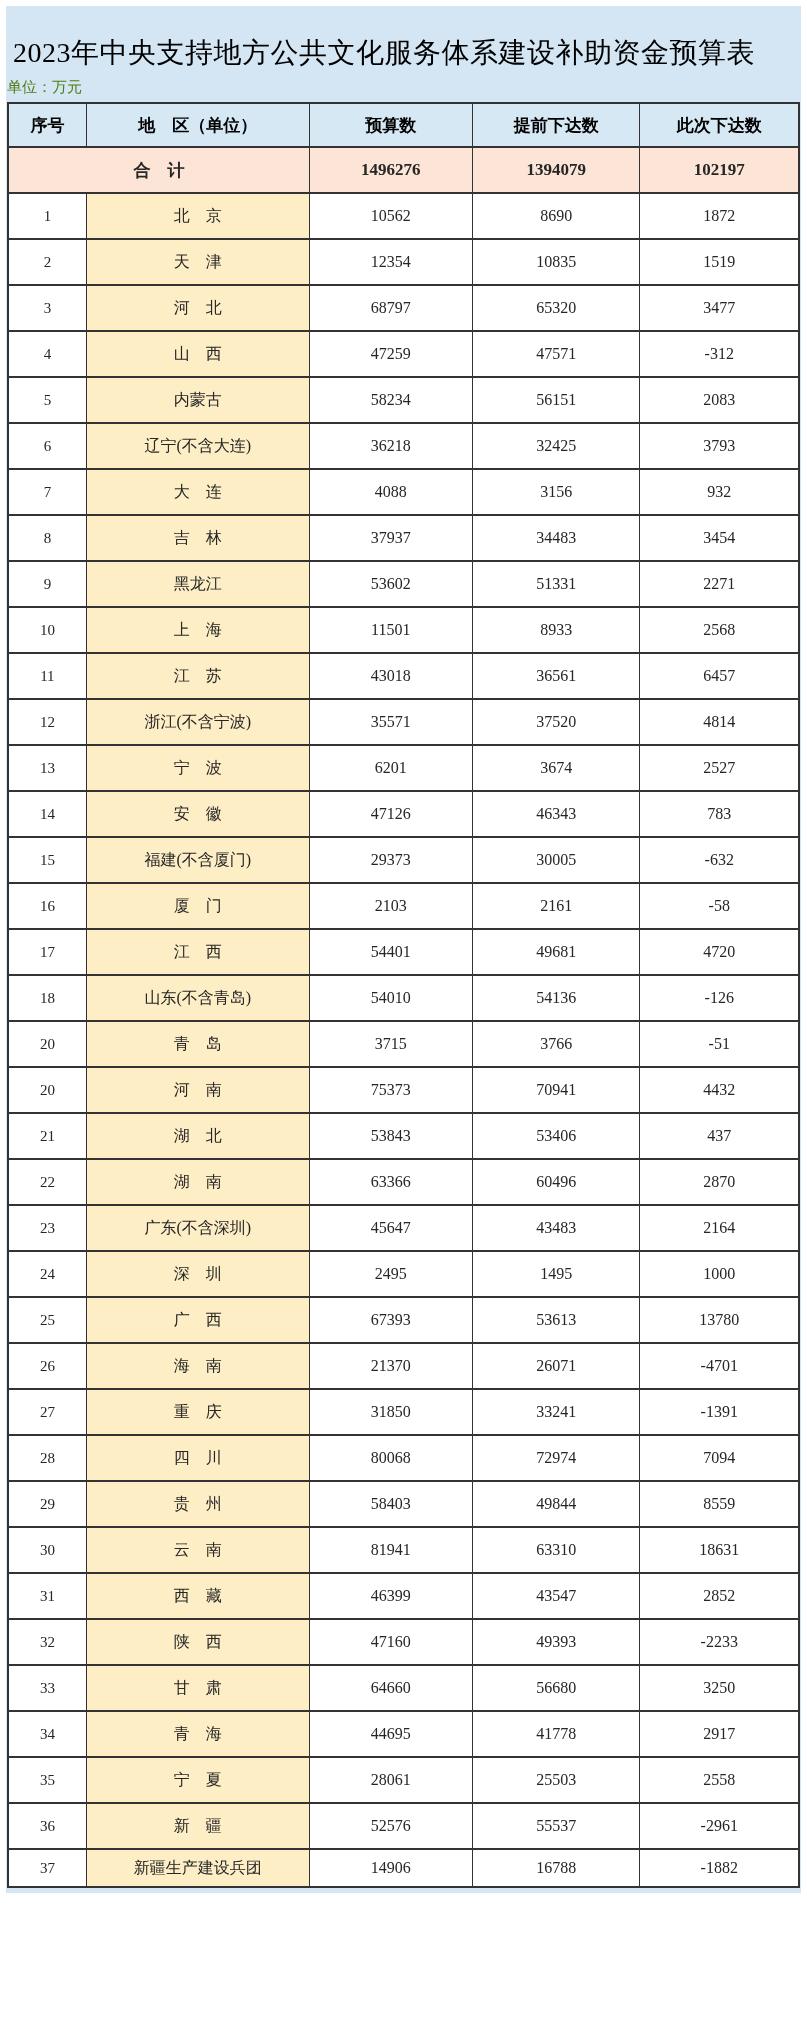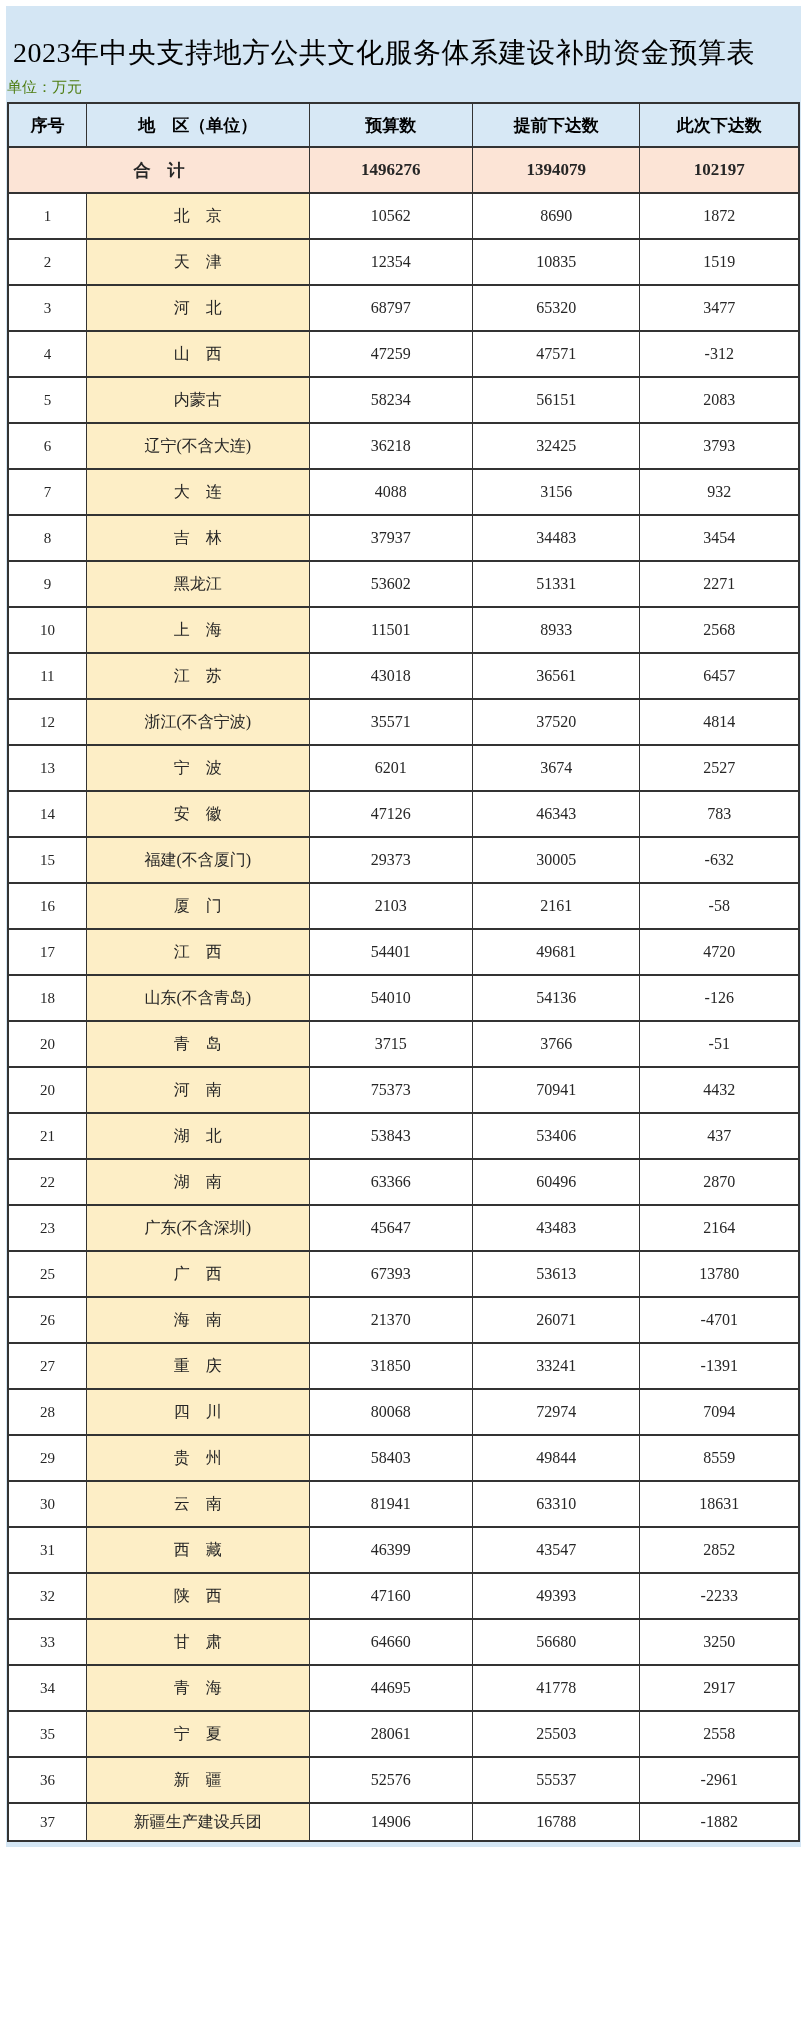--- a/index.html
+++ b/index.html
@@ -285,20 +285,27 @@
   </tr>
 
   <tr>
     <td class="no">23</td>
     <td class="region">广东(不含深圳)</td>
     <td class="num">45647</td>
     <td class="num">43483</td>
     <td class="num">2164</td>
   </tr>
 
+  <tr>
+    <td class="no">24</td>
+    <td class="region">深　圳</td>
+    <td class="num">2495</td>
+    <td class="num">1495</td>
+    <td class="num">1000</td>
+  </tr>
 
   <tr>
     <td class="no">25</td>
     <td class="region">广　西</td>
     <td class="num">67393</td>
     <td class="num">53613</td>
     <td class="num">13780</td>
   </tr>
 
   <tr>

